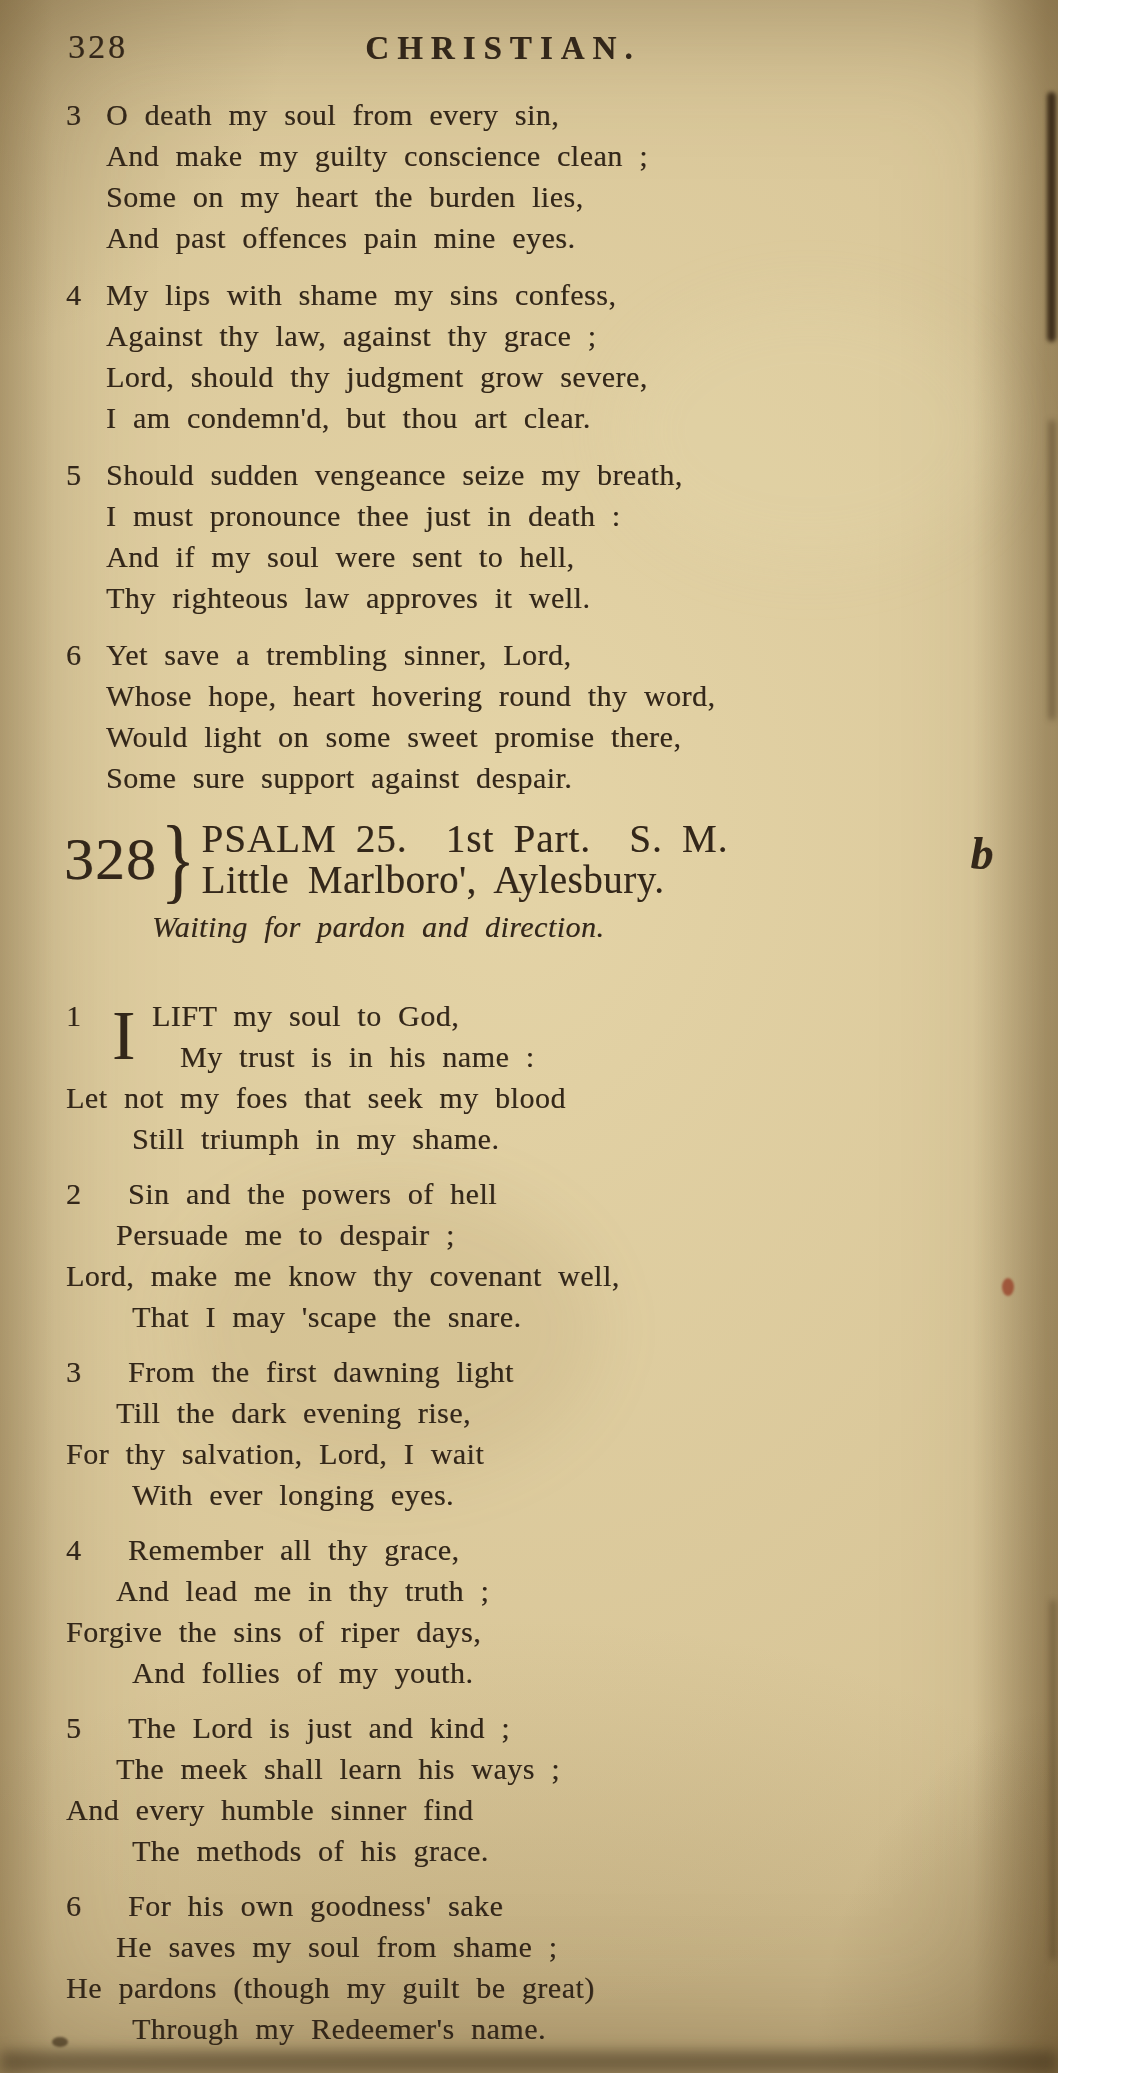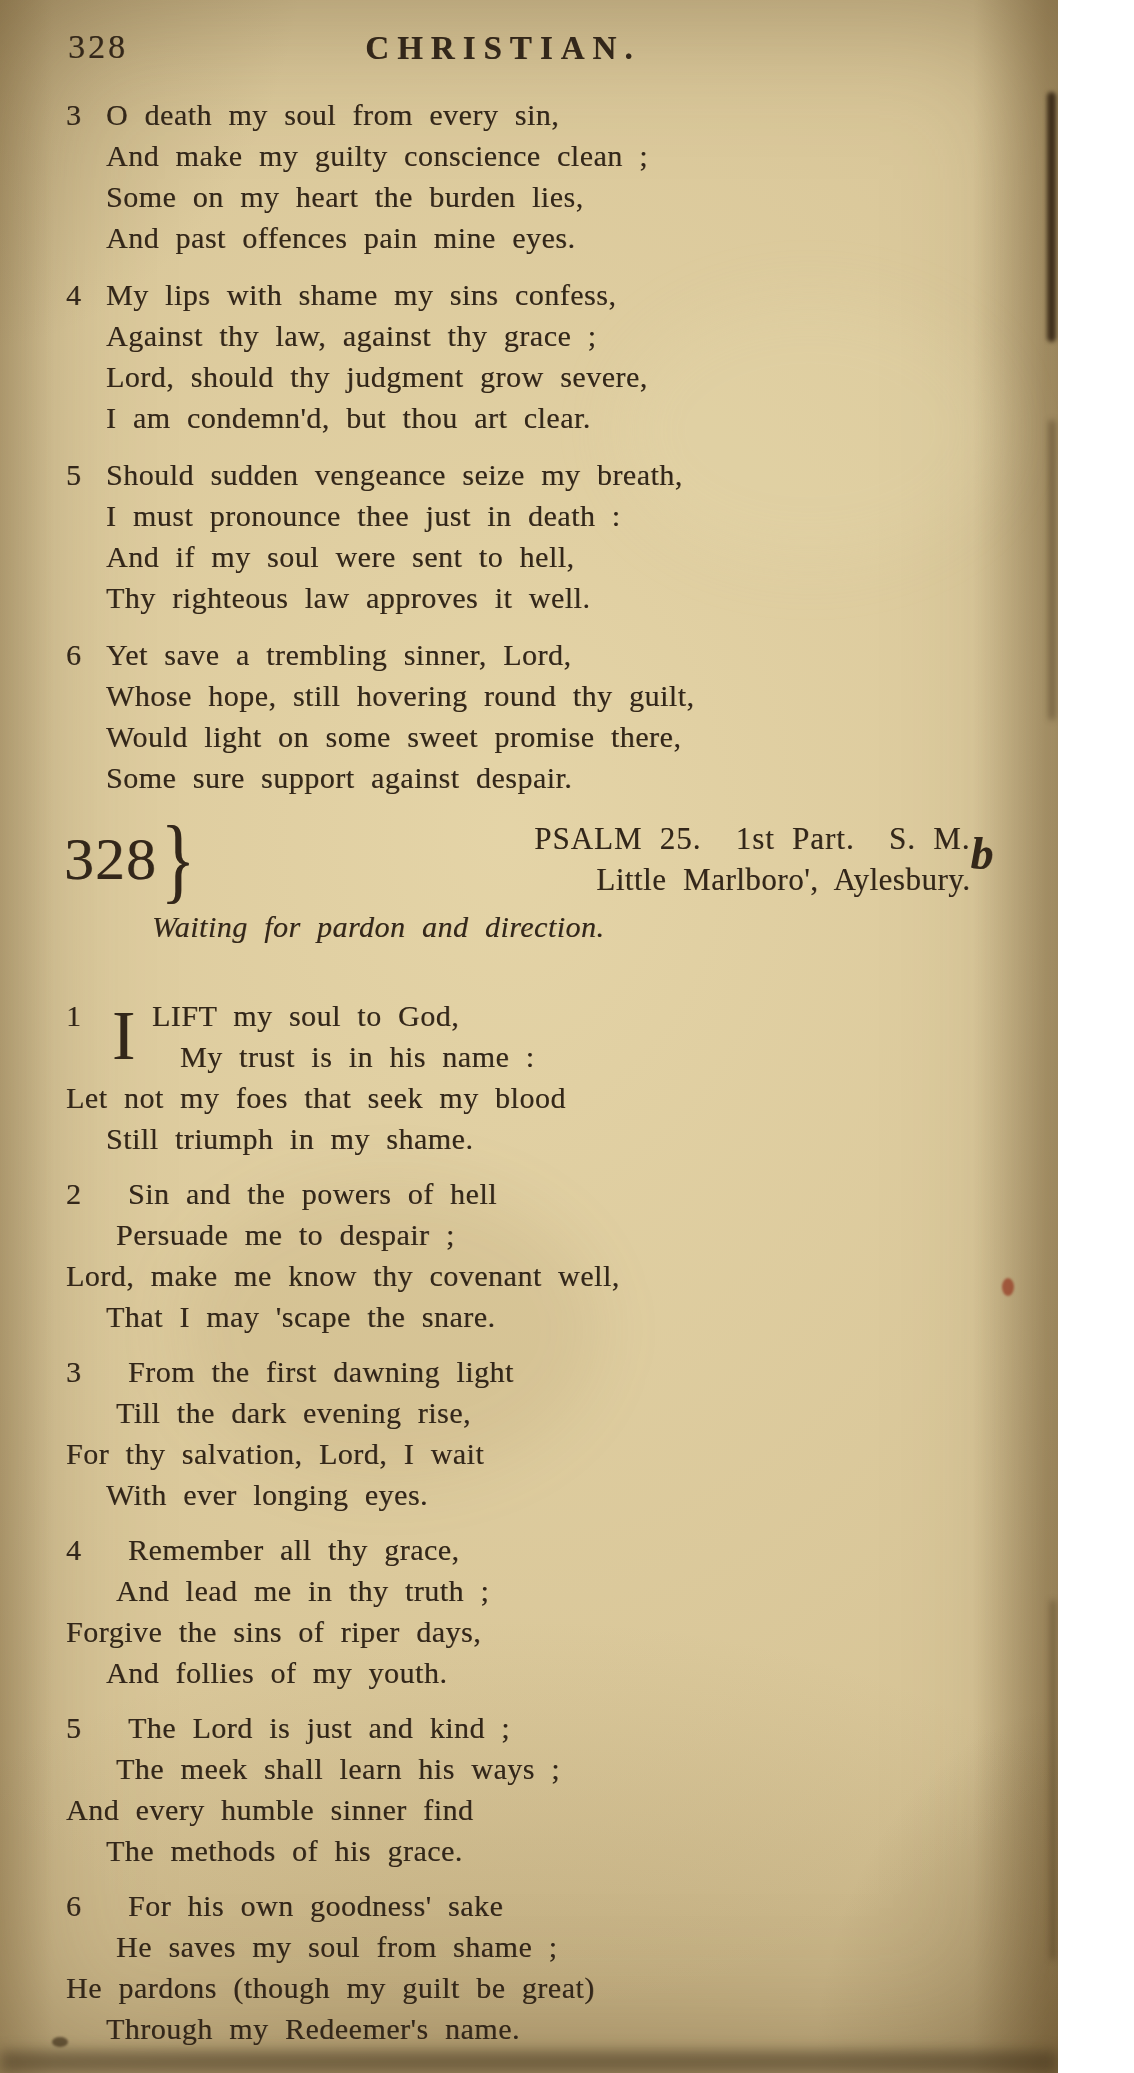--- a/index.html
+++ b/index.html
@@ -43,40 +43,40 @@
     font-size: 33px; letter-spacing: 8px; font-weight: bold;
   }
   
   .verse { position: relative; margin-bottom: 16px; }
   .vnum { position: absolute; left: 2px; top: 0; }
   .hymn .line { margin-left: 42px; }
   .psalm { margin-bottom: 14px; }
   .psalm .l1 { margin-left: 64px; }
   .psalm .l2 { margin-left: 52px; }
   .psalm .l3 { margin-left: 2px; }
-  .psalm .l4 { margin-left: 42px; }
+  .psalm .l4 { margin-left: 68px; }
   .psalm .dc1 { margin-left: 88px; margin-top: 48px; }
   .psalm .dc2 { margin-left: 116px; }
   .dropcap {
     position: absolute; left: 48px; top: 2px;
     font-size: 70px; line-height: 78px;
   }
   
   .psalm-head {
     display: flex; align-items: center;
     margin: 8px 0 2px;
   }
   .big-num { font-size: 60px; letter-spacing: 1px; }
   .brace {
     font-size: 96px; line-height: 90px; font-weight: normal;
     transform: scaleX(0.75);
     display: inline-block;
     margin-left: -2px;
   }
-  .head-titles { flex: 1; text-align: right; font-size: 31px; }
+  .head-titles { flex: 1; text-align: left; font-size: 39px; }
   .head-titles .ht1 { letter-spacing: 1px; }
   .key-sig {
     font-size: 46px; font-weight: bold; font-style: italic;
     margin-right: 8px; margin-top: -12px;
   }
   .subtitle {
     font-style: italic;
     font-weight: normal;
     margin: 0 0 6px 88px;
     letter-spacing: 0.5px;
@@ -157,21 +157,21 @@
       <span class="vnum">5</span>
       <div class="line">Should sudden vengeance seize my breath,</div>
       <div class="line">I must pronounce thee just in death :</div>
       <div class="line">And if my soul were sent to hell,</div>
       <div class="line">Thy righteous law approves it well.</div>
     </div>
 
     <div class="verse hymn">
       <span class="vnum">6</span>
       <div class="line">Yet save a trembling sinner, Lord,</div>
-      <div class="line">Whose hope, still hovering round thy guilt,</div>
+      <div class="line">Whose hope, heart hovering round thy word,</div>
       <div class="line">Would light on some sweet promise there,</div>
       <div class="line">Some sure support against despair.</div>
     </div>
 
     <div class="psalm-head">
       <span class="big-num">328</span>
       <span class="brace">}</span>
       <div class="head-titles">
         <div class="ht1">PSALM 25. &nbsp;1st Part. &nbsp;S. M.</div>
         <div class="ht2">Little Marlboro', Aylesbury.</div>

